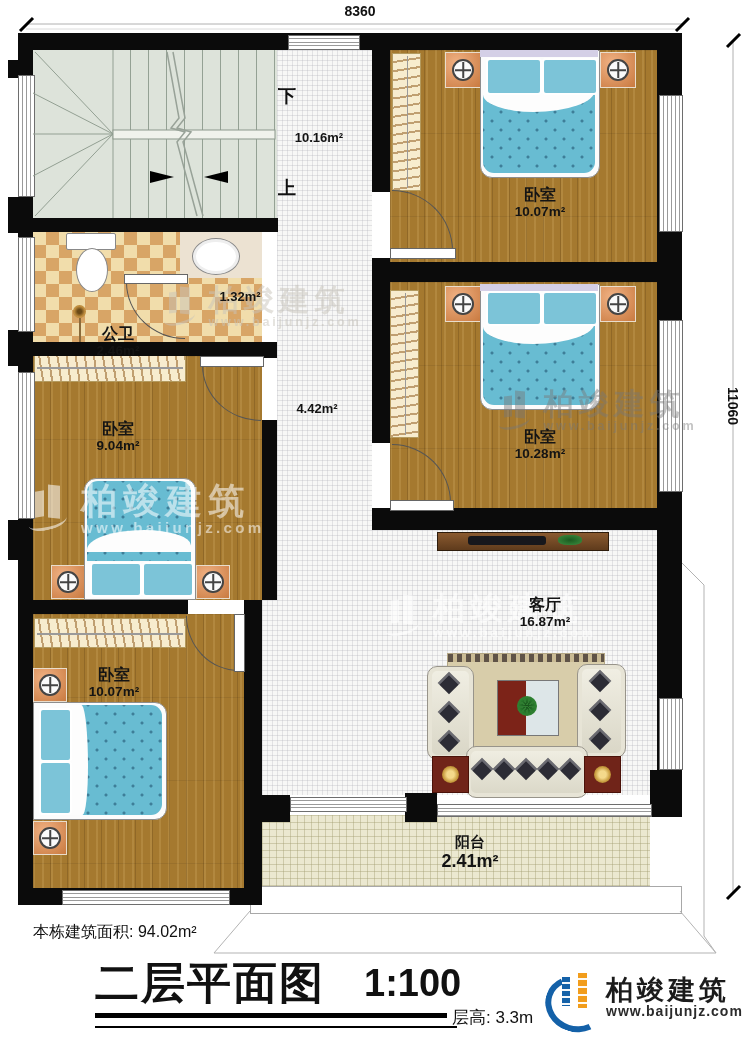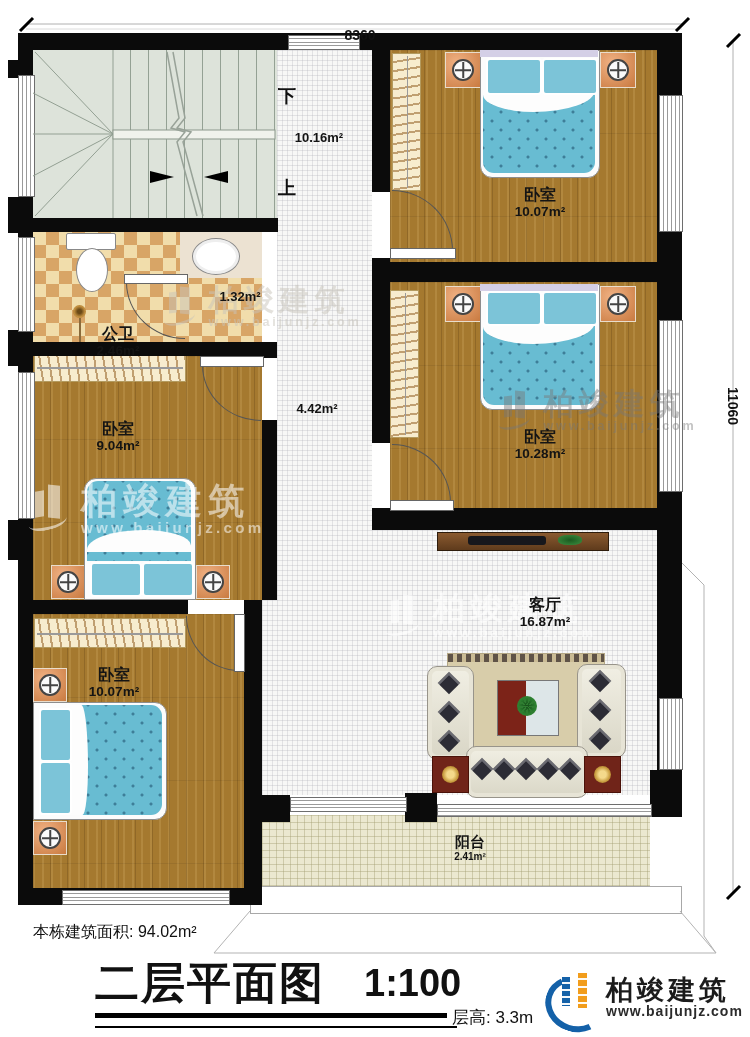--- a/index.html
+++ b/index.html
@@ -316,24 +316,24 @@
   <div class="a rlabel small" style="left:267px;top:402px;width:100px;">4.42m²</div>
   <div class="a rlabel small" style="left:269px;top:131px;width:100px;">10.16m²</div>
   <div class="a updown" style="left:278px;top:84px;">下</div>
   <div class="a updown" style="left:278px;top:176px;">上</div>
   <div class="a rlabel" style="left:490px;top:596px;width:110px;">
     <span class="rname">客厅</span>
     <span class="rarea">16.87m²</span>
   </div>
   <div class="a rlabel" style="left:420px;top:834px;width:100px;">
     <span class="rname" style="font-size:15px;">阳台</span>
-    <span class="rarea" style="font-size:10px;">2.41m²</span>
-  </div>
-
-  <div class="a dimtxt" style="left:330px;top:3px;width:60px;margin-top:24px;">8360</div>
+    <span class="rarea" style="font-size:18px;">2.41m²</span>
+  </div>
+
+  <div class="a dimtxt" style="left:330px;top:3px;width:60px;">8360</div>
   <div class="a dimtxt vrot" style="left:701px;top:398px;width:64px;">11060</div>
 
   <div class="a wm" style="left:28px;top:482px;font-size:36px;color:rgba(255,255,255,.55);">
     <span class="wmg">
         <i></i>
       </span>
     <span class="col">
         <span class="t1">柏竣建筑</span>
     <span class="t2">www.baijunjz.com</span>
       </span>

